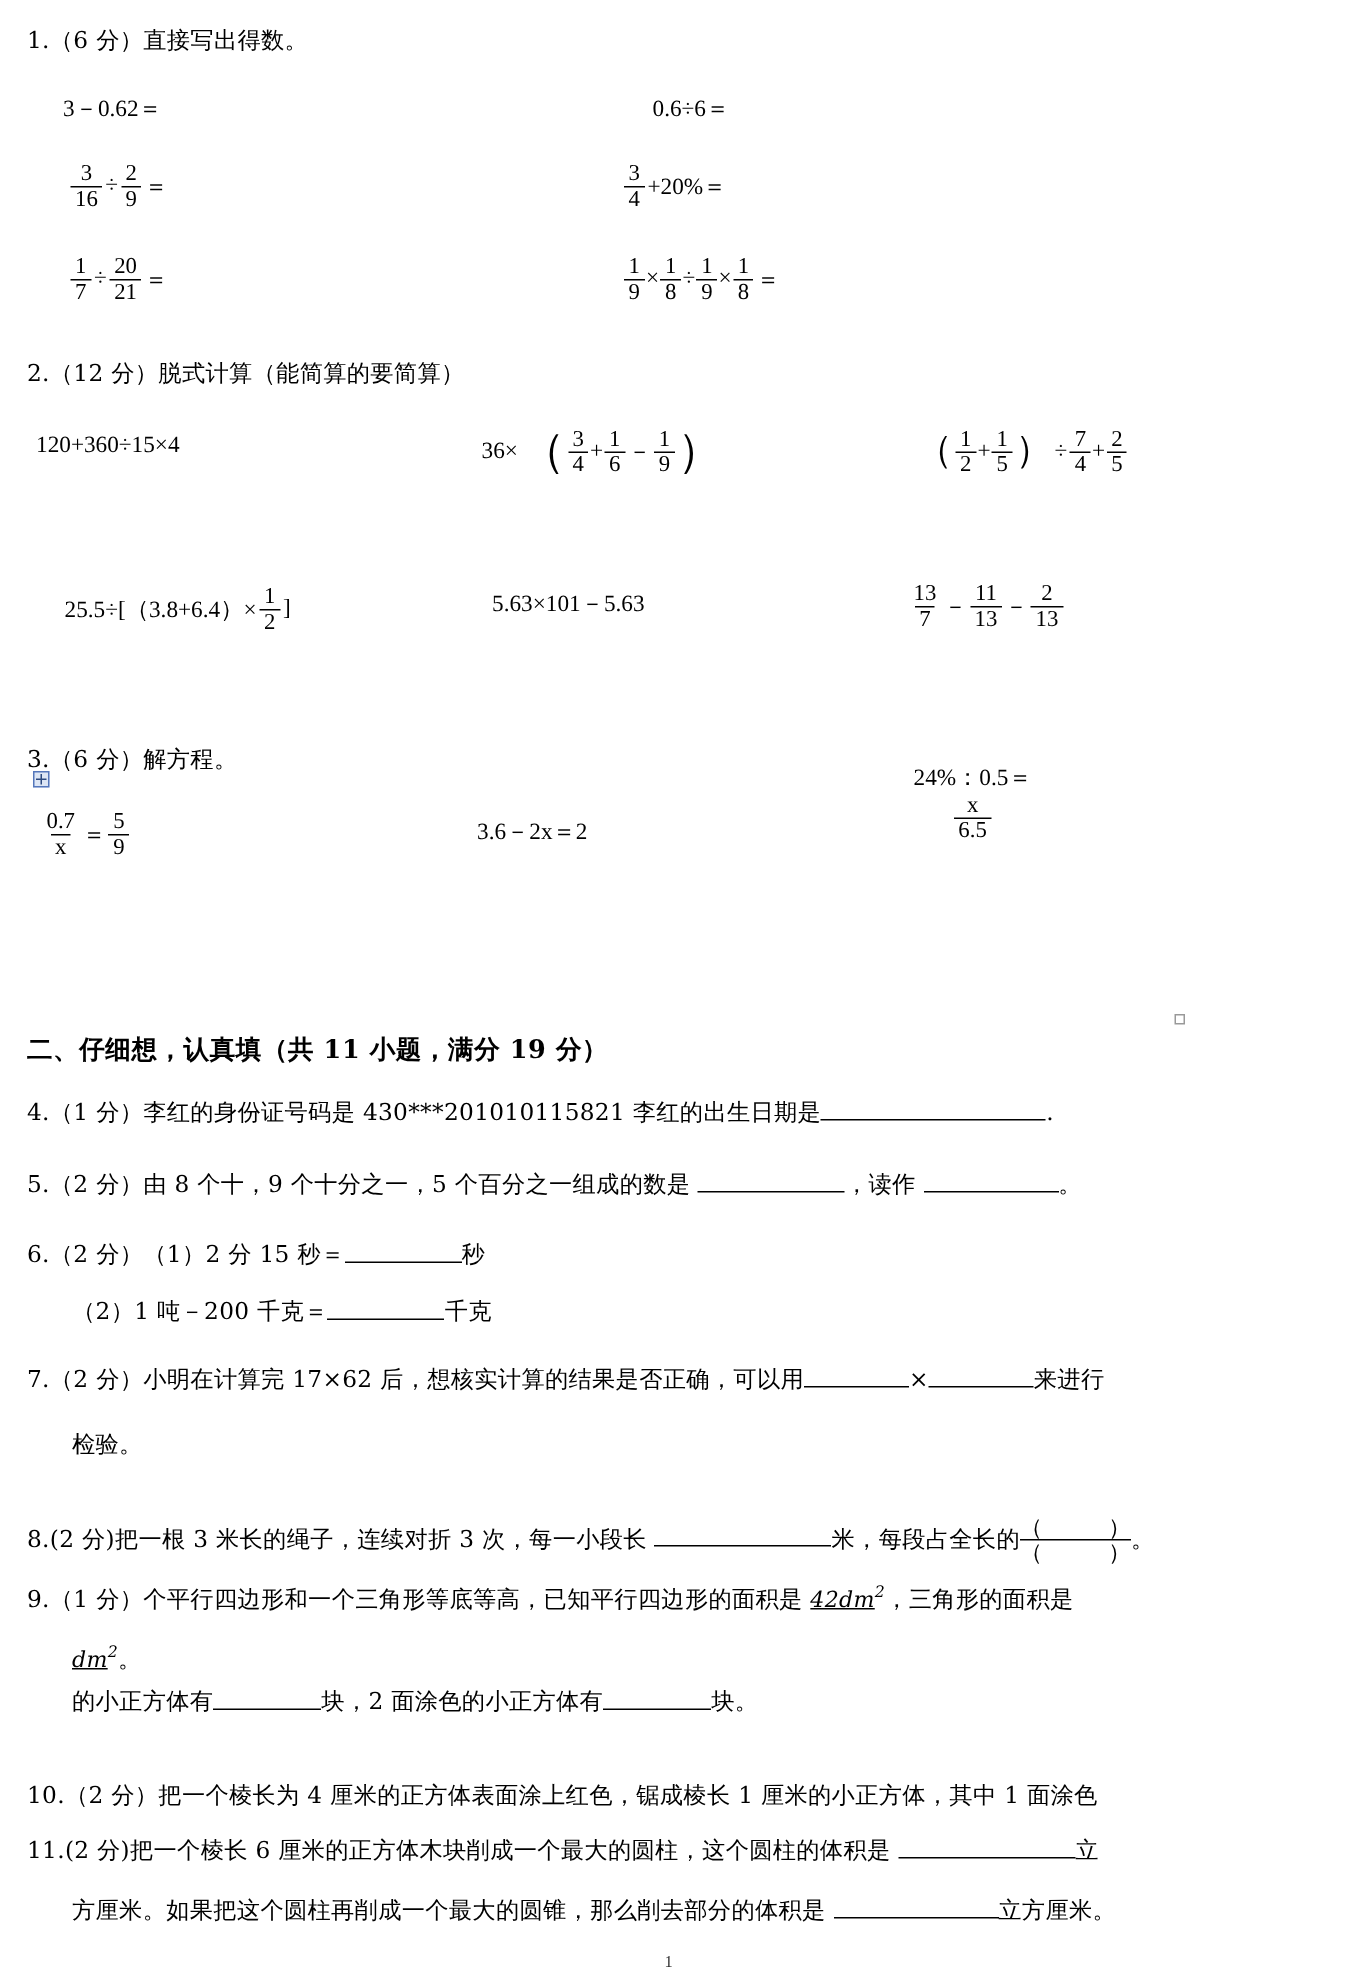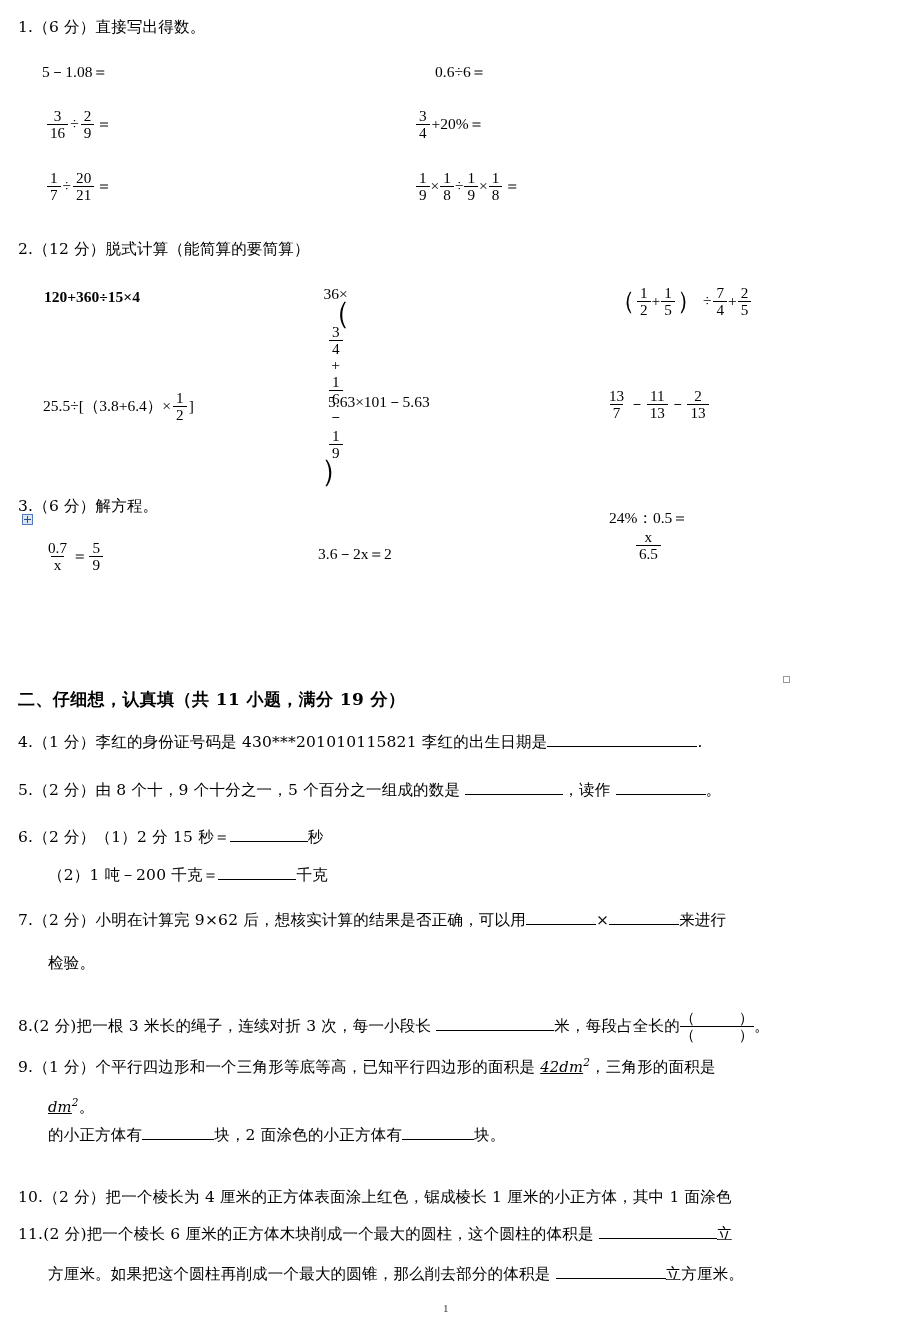--- a/index.html
+++ b/index.html
@@ -161,21 +161,21 @@
 </head>
 <body>
 
 <div class="page">
 
   <div class="qline han" style="left:18px; top:16px;">
     <span>1.</span><span>（6 分）</span><span>直接写出得数。</span>
   </div>
 
   <div class="expr" style="left:42px; top:62px;">
-    <span>5－1.08＝</span>
+    <span>3－0.62＝</span>
   </div>
   <div class="expr" style="left:435px; top:62px;">
     <span>0.6÷6＝</span>
   </div>
 
   <div class="expr" style="left:46px; top:108px;">
     <span class="frac">
       <span class="num">3</span>
       <span class="den">16</span>
     </span>
@@ -228,25 +228,25 @@
       <span class="num">1</span>
       <span class="den">8</span>
     </span>
     <span class="op">＝</span>
   </div>
 
   <div class="qline han" style="left:18px; top:238px;">
     <span>2.</span><span>（12 分）</span><span>脱式计算（能简算的要简算）</span>
   </div>
 
-  <div class="expr" style="left:44px; top:288px;font-weight:bold;">
+  <div class="expr" style="left:24px; top:288px;">
     <span>120+360÷15×4</span>
   </div>
 
-  <div class="expr" style="left:320px; top:285px;flex-direction:column;">
+  <div class="expr" style="left:320px; top:285px;">
     <span class="op">36×</span>
     <span class="paren">（</span>
     <span class="frac">
       <span class="num">3</span>
       <span class="den">4</span>
     </span>
     <span class="op tight">+</span>
     <span class="frac">
       <span class="num">1</span>
       <span class="den">6</span>
@@ -311,21 +311,21 @@
       <span class="num">2</span>
       <span class="den">13</span>
     </span>
   </div>
 
   <div class="qline han" style="left:18px; top:495px;">
     <span>3.</span><span>（6 分）</span><span>解方程。</span>
   </div>
   <div class="move-handle" style="left:22px; top:514px;"></div>
 
-  <div class="expr" style="left:44px; top:540px;">
+  <div class="expr" style="left:27px; top:540px;">
     <span class="frac">
       <span class="num">0.7</span>
       <span class="den">x</span>
     </span>
     <span class="op">＝</span>
     <span class="frac">
       <span class="num">5</span>
       <span class="den">9</span>
     </span>
   </div>
@@ -344,21 +344,21 @@
 
   <div class="tiny-square" style="left:783px; top:676px;"></div>
 
   <div class="sec-title" style="left:18px; top:688px;">二、仔细想，认真填（共 11 小题，满分 19 分）</div>
 
   <div id="fill-questions">
       <div class="qline han" style="left: 18px; top: 730px;"><span>4.</span><span>（1 分）</span><span>李红的身份证号码是 430***201010115821 李红的出生日期是</span><span class="blank" style="width: 150px;"></span><span>.</span></div>
       <div class="qline han" style="left: 18px; top: 778px;"><span>5.</span><span>（2 分）</span><span>由 8 个十，9 个十分之一，5 个百分之一组成的数是 </span><span class="blank" style="width: 98px;"></span><span>，读作 </span><span class="blank" style="width: 90px;"></span><span>。</span></div>
       <div class="qline han" style="left: 18px; top: 825px;"><span>6.</span><span>（2 分）</span><span>（1）2 分 15 秒＝</span><span class="blank" style="width: 78px;"></span><span>秒</span></div>
       <div class="qline han" style="left: 48px; top: 863px;"><span>（2）1 吨－200 千克＝</span><span class="blank" style="width: 78px;"></span><span>千克</span></div>
-      <div class="qline han" style="left: 18px; top: 908px;"><span>7.</span><span>（2 分）</span><span>小明在计算完 9×62 后，想核实计算的结果是否正确，可以用</span><span class="blank" style="width: 70px;"></span><span>×</span><span class="blank" style="width: 70px;"></span><span>来进行</span></div>
+      <div class="qline han" style="left: 18px; top: 908px;"><span>7.</span><span>（2 分）</span><span>小明在计算完 17×62 后，想核实计算的结果是否正确，可以用</span><span class="blank" style="width: 70px;"></span><span>×</span><span class="blank" style="width: 70px;"></span><span>来进行</span></div>
       <div class="qline han" style="left: 48px; top: 952px;"><span>检验。</span></div>
       <div class="qline han" style="left: 18px; top: 995px; margin-top: 16px;"><span>8.</span><span>(2 分)</span><span>把一根 3 米长的绳子，连续对折 3 次，每一小段长 </span><span class="blank" style="width: 118px;"></span><span>米，每段占全长的</span><span class="pfrac">
           <span class="pnum">
             <span>（</span>
             <span>）</span>
           </span>
           <span class="pden">
             <span>（</span>
             <span>）</span>
           </span>

